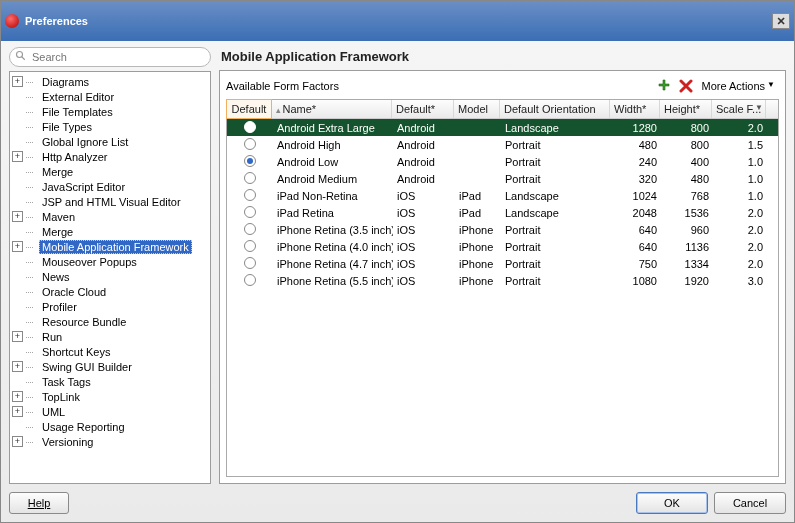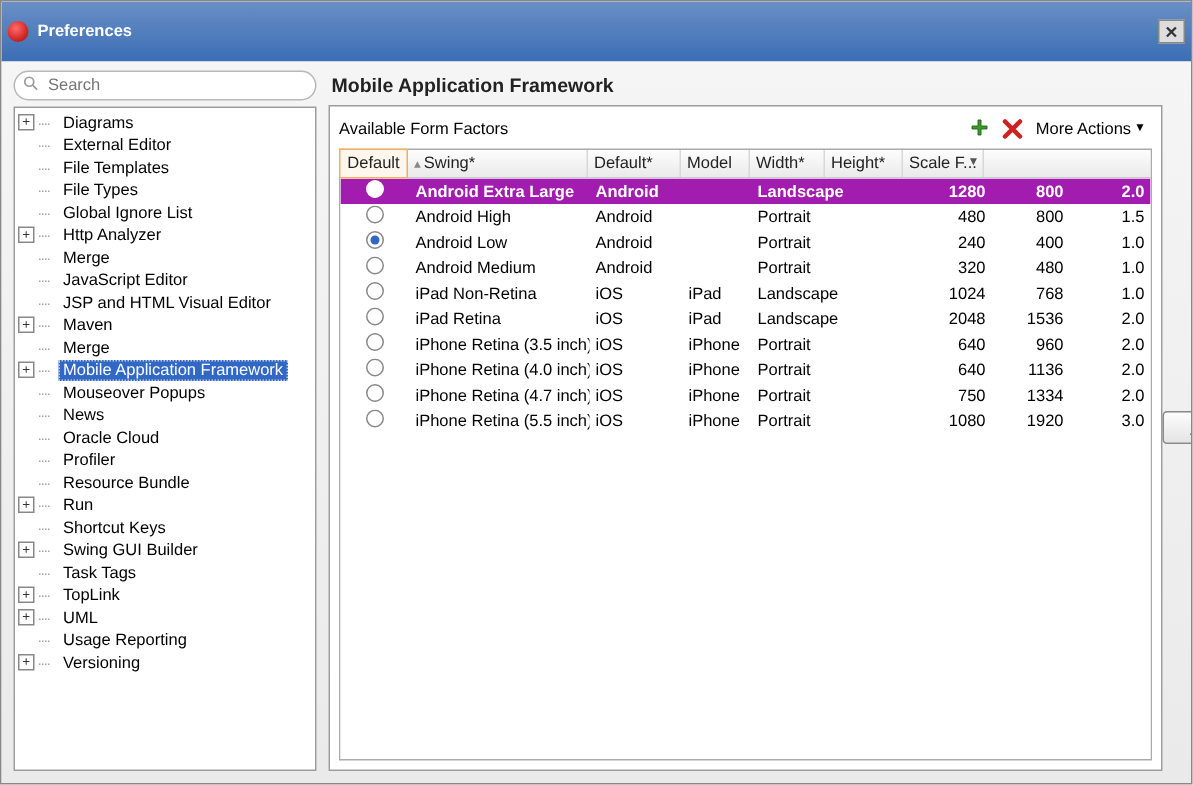--- a/index.html
+++ b/index.html
@@ -1,21 +1,21 @@
 <!DOCTYPE html>
 <html><head>
 <meta charset="utf-8">
 <style>
   * { box-sizing: border-box; font-family: Tahoma, Arial, sans-serif; font-size: 11px; }
   body { margin: 0; background: #fff; width: 795px; height: 523px; overflow: hidden; border: 1px solid #888; display: flex; flex-direction: column; }
   .titlebar { background: linear-gradient(to bottom, #6a8fc5, #3b6eb5); color: #fff; height: 40px; display: flex; align-items: center; padding: 0 4px; font-weight: bold; }
   .titlebar .icon { width: 14px; height: 14px; background: radial-gradient(circle at 40% 35%, #ff6b6b 0%, #c81e1e 70%); border-radius: 50%; margin-right: 6px; }
   .titlebar .title { flex: 1; }
   .titlebar .close { width: 18px; height: 16px; background: #ddd; border: 1px solid #888; display: flex; align-items: center; justify-content: center; color: #333; font-weight: bold; cursor: pointer; }
-  .content { flex: 1; display: flex; padding: 6px 8px 8px 8px; background: linear-gradient(to bottom, #f5f5f5, #eaeaea); min-height: 0; }
+  .content { flex: 1; display: flex; flex-direction: column; padding: 6px 8px 8px 8px; background: linear-gradient(to bottom, #f5f5f5, #eaeaea); min-height: 0; }
   .main-row { flex: 1; display: flex; gap: 8px; min-height: 0; }
   .left-panel { width: 202px; display: flex; flex-direction: column; min-height: 0; }
   .search-wrap { position: relative; margin-bottom: 4px; }
   .search-input { width: 100%; height: 20px; border: 1px solid #b8b8b8; border-radius: 10px; padding: 2px 6px 2px 22px; background: #fff; color: #888; }
   .search-icon { position: absolute; left: 6px; top: 3px; width: 12px; height: 12px; }
   .tree { flex: 1; border: 1px solid #9c9c9c; background: #fff; overflow-y: scroll; overflow-x: hidden; padding: 2px 0; }
   .tree-item { display: flex; align-items: center; height: 15px; padding-left: 2px; white-space: nowrap; cursor: default; }
   .tree-item .exp { width: 11px; height: 11px; border: 1px solid #888; display: inline-flex; align-items: center; justify-content: center; font-size: 9px; line-height: 1; margin-right: 2px; background: #fff; color: #333; cursor: pointer; }
   .tree-item .exp.empty { border: none; background: transparent; }
   .tree-item .dots { color: #999; margin-right: 2px; letter-spacing: -1px; font-size: 9px; width: 12px; display: inline-block; }
@@ -30,21 +30,21 @@
   .more-actions { display: flex; padding: 0 4px; cursor: pointer; }
   .more-actions .arrow { margin-left: 2px; font-size: 8px; }
   .table-wrap { flex: 1; border: 1px solid #aaa; margin-top: 4px; display: flex; flex-direction: column; min-height: 0; }
   .thead { display: flex; background: linear-gradient(to bottom, #fdfdfd, #eaeaea); border-bottom: 1px solid #ccc; }
   .th { border-right: 1px solid #d8d8d8; padding: 3px 4px; overflow: hidden; white-space: nowrap; position: relative; color: #222; }
   .th.sorted::before { content: "▴"; color: #888; margin-right: 2px; font-size: 9px; }
   .th.default { border: 1px solid #f0b060; background: #fdf7ee; margin: -1px 0 -1px -1px; }
   .th.last .dd { position: absolute; right: 2px; top: 3px; font-size: 8px; color: #555; }
   .tbody { flex: 1; overflow: auto; background: #fff; }
   .tr { display: flex; height: 17px; align-items: center; }
-  .tr.selected { background: #a21caf; color: #fff; font-weight: bold; }
+  .tr.selected { background: #14532d; color: #fff; }
   .td { padding: 0 4px; overflow: hidden; white-space: nowrap; }
   .td.num { text-align: right; }
   .radio { width: 12px; height: 12px; border: 1px solid #888; border-radius: 50%; display: inline-block; position: relative; background: #fff; margin: auto; }
   .radio.sel-white { border-color: #fff; }
   .radio.checked::after { content: ""; position: absolute; left: 2px; top: 2px; width: 6px; height: 6px; background: #3168c6; border-radius: 50%; }
   .c-default { width: 46px; text-align: center; }
   .c-name { width: 120px; }
   .c-platform { width: 62px; }
   .c-model { width: 46px; }
   .c-orient { width: 110px; }
@@ -226,23 +226,24 @@
           </span>
           <span class="more-actions">
             <span>More Actions</span>
             <span class="arrow">▼</span>
           </span>
         </div>
 
         <div class="table-wrap">
           <div class="thead">
             <div class="th c-default default">Default</div>
-            <div class="th c-name sorted">Swing*</div>
+            <div class="th c-name sorted">Name*</div>
             <div class="th c-platform">Default*</div>
             <div class="th c-model">Model</div>
+            <div class="th c-orient">Default Orientation</div>
             <div class="th c-width">Width*</div>
             <div class="th c-height">Height*</div>
             <div class="th c-scale last"><span>Scale F...</span><span class="dd">▼</span></div>
           </div>
           <div class="tbody" id="tbody">
               <div class="tr selected">
                 <div class="td c-default"><span class="radio sel-white"></span></div>
                 <div class="td c-name">Android Extra Large</div>
                 <div class="td c-platform">Android</div>
                 <div class="td c-model"></div>

